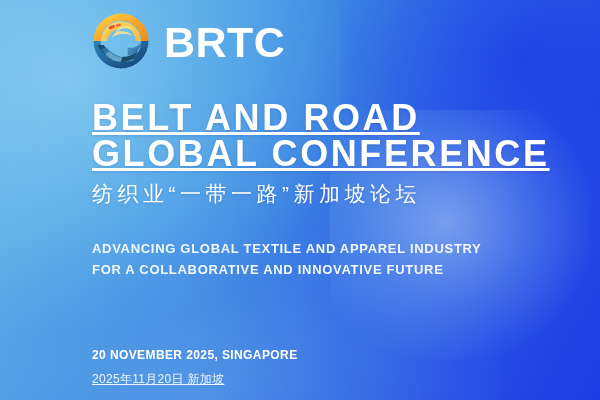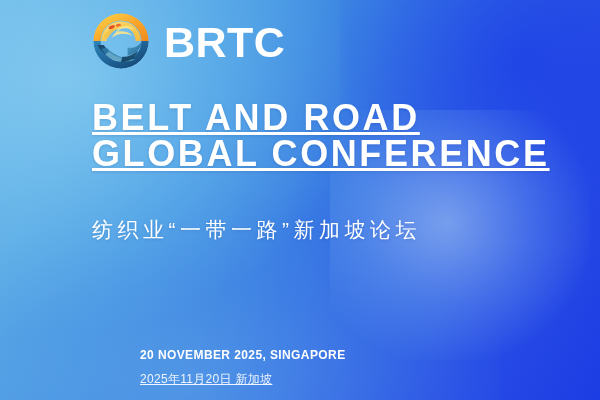--- a/index.html
+++ b/index.html
@@ -134,21 +134,20 @@
     position: absolute;
     top: 180px;
     left: 92px;
     font-size: 21px;
     font-weight: normal;
     color: #ffffff;
     letter-spacing: 4.5px;
     line-height: 28px;
     white-space: nowrap;
     text-shadow: 0 1px 3px rgba(10,50,130,0.18);
-    margin-top: 36px;
   }
 
   
   .sub-block {
     position: absolute;
     top: 238px;
     left: 92px;
   }
   .sub-line {
     font-size: 13px;
@@ -169,21 +168,20 @@
     letter-spacing: 4px;
     line-height: 24px;
     white-space: nowrap;
   }
 
   
   .date-block {
     position: absolute;
     top: 346px;
     left: 92px;
-    margin-left: 48px;
   }
   .date-en {
     font-size: 12px;
     font-weight: bold;
     color: #ffffff;
     letter-spacing: 0.4px;
     line-height: 19px;
     white-space: nowrap;
   }
   .date-cn {
@@ -262,20 +260,24 @@
       <span class="brand-word">BRTC</span>
     </div>
 
     <div class="title-block">
       <div class="title-line">BELT AND ROAD</div>
       <div class="title-line">GLOBAL CONFERENCE</div>
     </div>
 
     <div class="cn-title">纺织业“一带一路”新加坡论坛</div>
 
+    <div class="sub-block">
+      <div class="sub-line">ADVANCING GLOBAL TEXTILE AND APPAREL INDUSTRY</div>
+      <div class="sub-line">FOR A COLLABORATIVE AND INNOVATIVE FUTURE</div>
+    </div>
 
 
     <div class="date-block">
       <div class="date-en">20 NOVEMBER 2025, SINGAPORE</div>
       <div class="date-cn">2025年11月20日  新加坡</div>
     </div>
 
   </div>
 </div>
 

